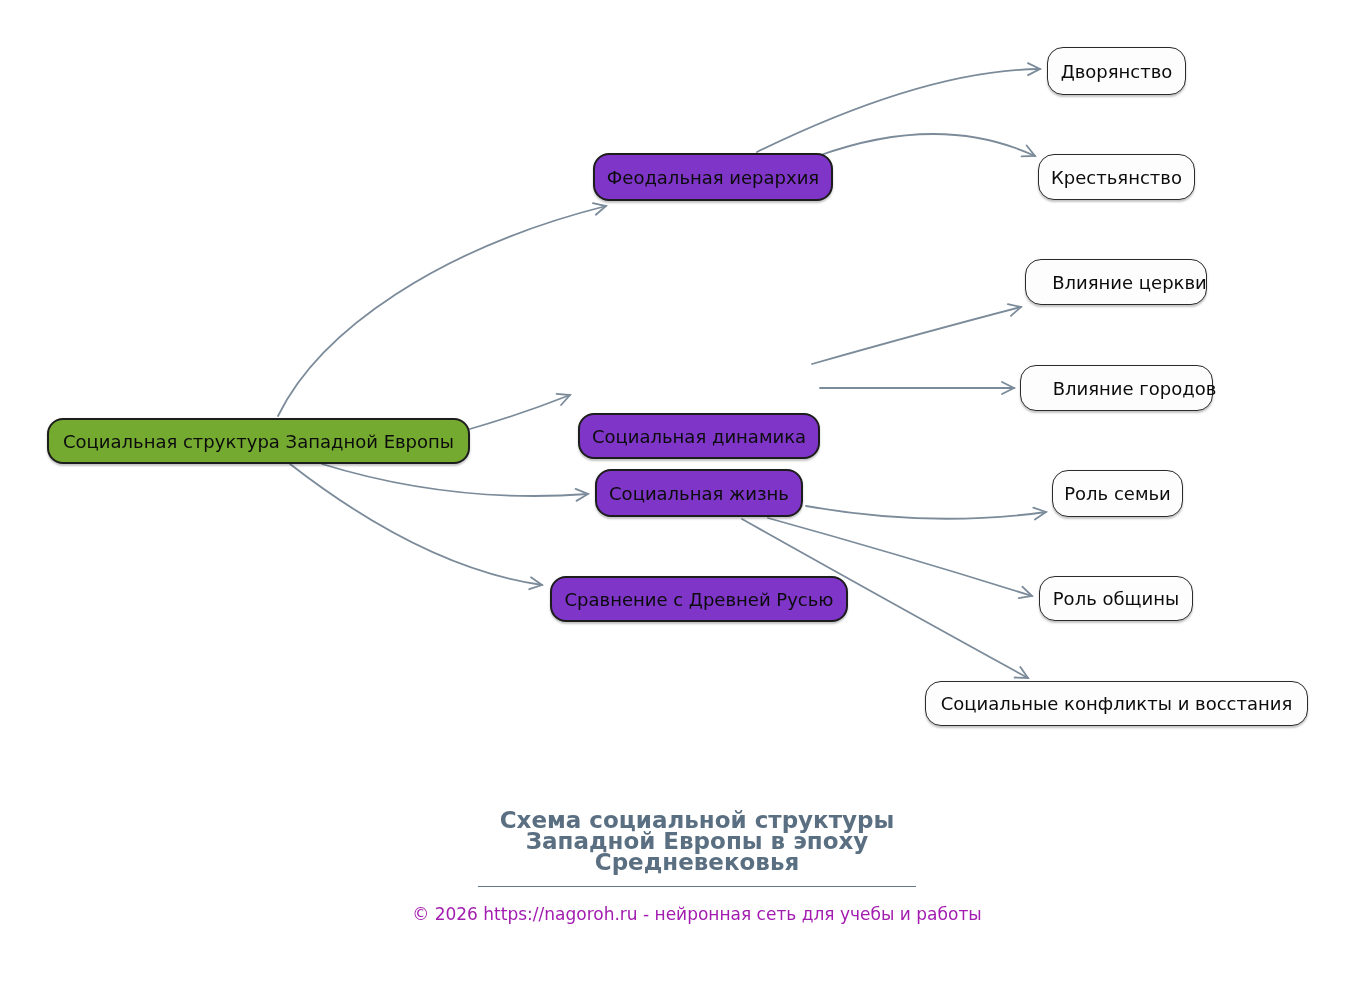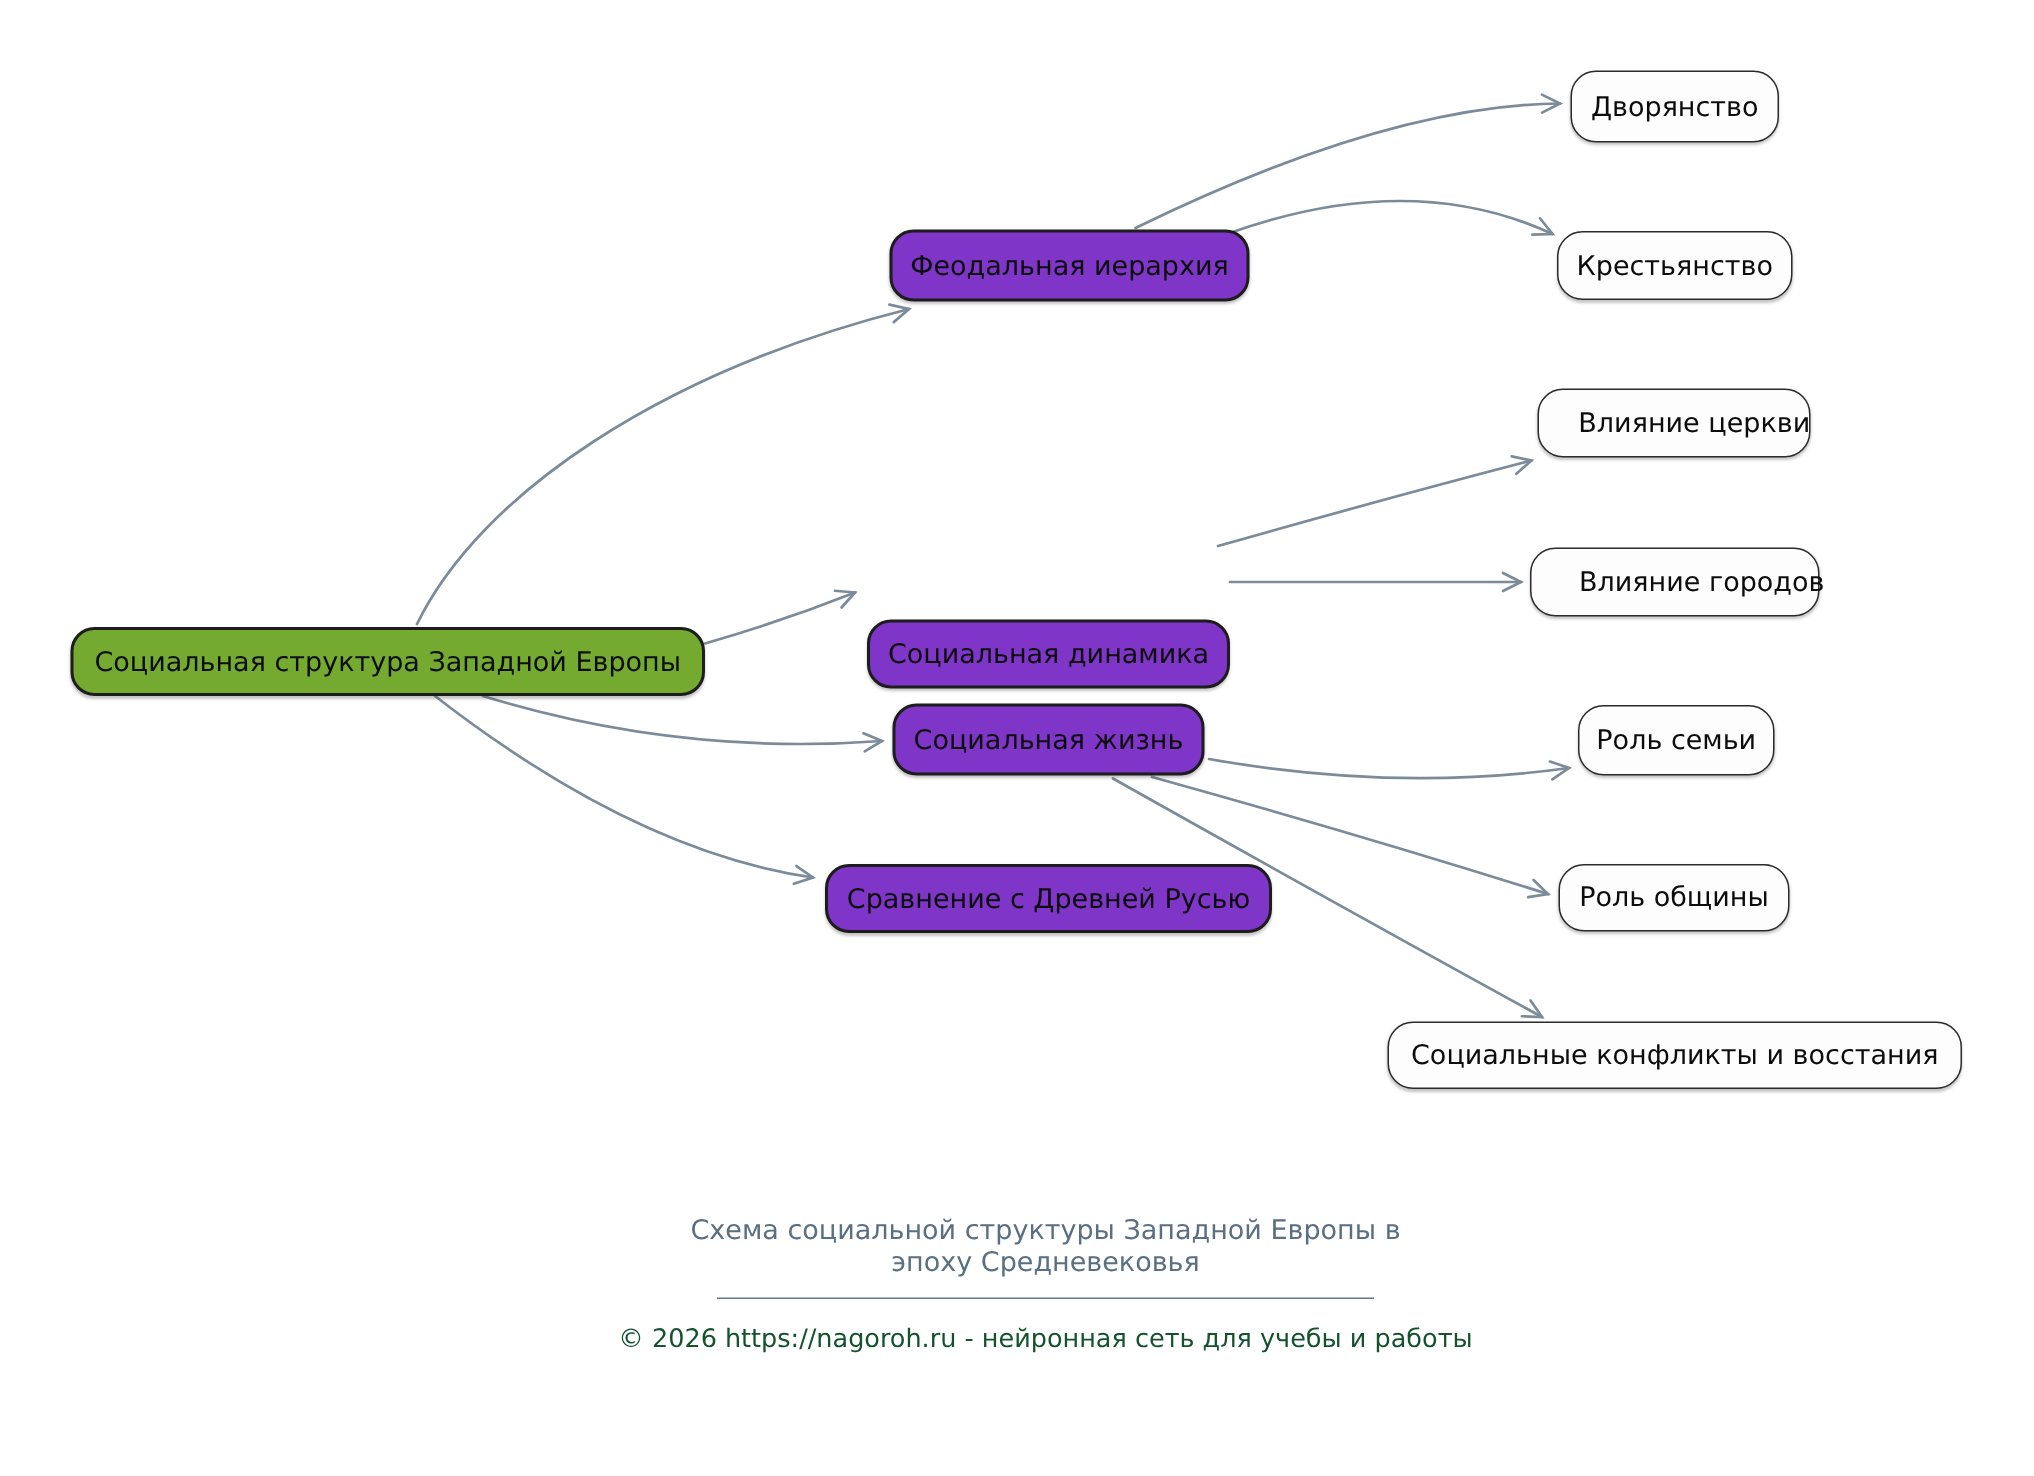--- a/index.html
+++ b/index.html
@@ -8,39 +8,39 @@
   .edges{position:absolute;left:0;top:0;width:1356px;height:984px;}
   .edges path{fill:none;stroke:#7b8b9a;stroke-width:1.8;stroke-linecap:round;}
   .node{
     position:absolute;display:flex;align-items:center;justify-content:center;
     box-sizing:border-box;border:2px solid #1d1d1d;border-radius:16px;
     font-size:18px;color:#0c0c0c;white-space:nowrap;text-align:center;
     box-shadow:0 1.5px 2px rgba(60,60,60,0.30);
   }
   .node.root{background:#75aa31;}
   .node.branch{background:#7e35c8;}
-  .node.leaf{background:#fdfdfd;border-width:1.6px;border-color:#2b2b2b;border-radius:17px;}
+  .node.leaf{background:#fdfdfd;border-width:1.6px;border-color:#2b2b2b;}
 
   #n-root{left:47px;top:418px;width:423px;height:46px;}
   #n-feudal{left:578px;top:153px;width:240px;height:48px;margin-left:15px;}
   #n-dynamics{left:578px;top:365px;width:242px;height:46px;margin-top:48px;}
   #n-social-life{left:595px;top:469px;width:208px;height:48px;}
   #n-comparison{left:550px;top:576px;width:298px;height:46px;}
   #n-nobility{left:1047px;top:47px;width:139px;height:48px;}
   #n-peasantry{left:1038px;top:154px;width:157px;height:46px;}
   #n-church{left:1025px;top:259px;width:182px;height:46px;padding-left:27px;}
   #n-cities{left:1020px;top:365px;width:193px;height:46px;padding-left:36px;}
   #n-family{left:1052px;top:470px;width:131px;height:47px;}
   #n-community{left:1039px;top:576px;width:154px;height:45px;}
   #n-conflicts{left:925px;top:681px;width:383px;height:45px;}
 
   .footer{position:absolute;left:397px;top:810px;width:600px;text-align:center;color:#5d7283;}
-  .f-title{margin:0 auto;max-width:512px;font-size:18px;font-weight:normal;line-height:21px;color:#5a6f81;}
+  .f-title{margin:0 auto;max-width:512px;font-size:23px;font-weight:bold;line-height:21px;color:#5a6f81;}
   .f-divider{margin:13px auto 0 auto;width:438px;height:0;border-bottom:1px solid #66798a;}
-  .f-copyright{margin-top:17px;font-size:17px;color:#14532d;}
+  .f-copyright{margin-top:17px;font-size:17px;color:#a21caf;}
 </style>
 </head>
 <body>
 
 <div class="canvas">
 
   <svg class="edges" viewBox="0 0 1356 984" xmlns="http://www.w3.org/2000/svg">
     <defs>
       <marker id="arrow" markerUnits="userSpaceOnUse" markerWidth="18" markerHeight="18" viewBox="0 0 18 18" refX="15" refY="9" orient="auto">
         <path d="M3,3 L15,9 L3,15" fill="none" stroke="#7b8b9a" stroke-width="2.2" stroke-linecap="round"></path>

